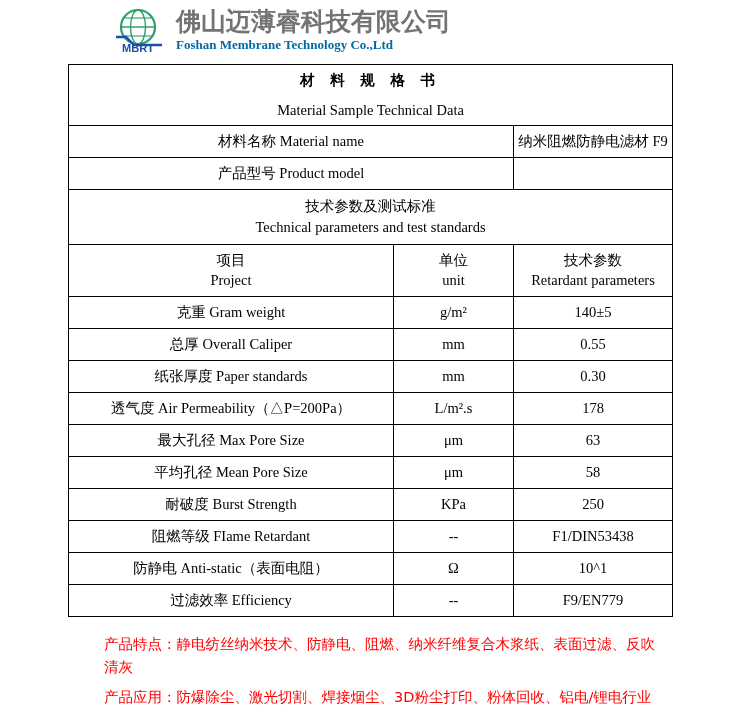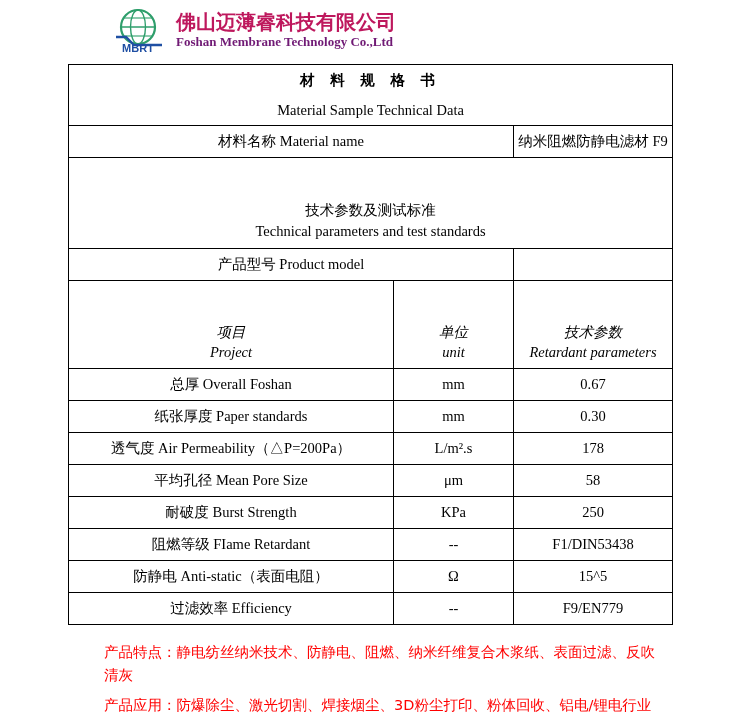--- a/index.html
+++ b/index.html
@@ -30,31 +30,31 @@
     flex: 0 0 56px;
     position: relative;
   }
   .logo-wrap svg { display: block; }
   .company-names {
     margin-left: 8px;
     line-height: 1.1;
   }
   .company-cn {
     font-family: "DejaVu Sans", sans-serif;
-    font-size: 20px;
+    font-size: 25px;
     font-weight: bold;
-    color: #be185d;
+    color: #737373;
     letter-spacing: 0px;
     text-align: center;
   }
   .company-en {
     font-family: "Liberation Serif", serif;
     font-size: 13px;
     font-weight: bold;
-    color: #701a75;
+    color: #0369a1;
     margin-top: 2px;
   }
 
   
   .doc-table {
     border-collapse: collapse;
     width: 604px;
     margin: 8px 0 0 68px;
     table-layout: fixed;
     padding-left: 12px;
@@ -80,25 +80,23 @@
     border-top: none !important;
     margin-top: 37px;
   }
   .std-cell {
     font-size: 14.5px;
     line-height: 1.45;
     padding: 6px 4px;
   }
   .row-head {
     line-height: 1.35;
-    font-style: italic;
   }
   .cn {
     font-family: "DejaVu Sans", sans-serif;
-    margin-top: 36px;
   }
 
   
   .notes {
     margin: 16px 0 0 104px;
     width: 560px;
     color: #ff0000;
     font-size: 14.5px;
     line-height: 1.55;
     font-family: "DejaVu Sans", sans-serif;
@@ -137,78 +135,88 @@
       <td class="title-cell" colspan="3" style="border-bottom:none;">材 料 规 格 书</td>
     </tr>
     <tr>
       <td class="subtitle-cell" colspan="3">Material Sample Technical Data</td>
     </tr>
     <tr>
       <td colspan="2">材料名称 Material name</td>
       <td class="cn">纳米阻燃防静电滤材 F9</td>
     </tr>
     <tr>
+      <td colspan="2">产品型号 Product model</td>
+      <td></td>
+    </tr>
+    <tr>
       <td class="std-cell" colspan="3">
         <div class="cn">技术参数及测试标准</div>
         <div>Technical parameters and test standards</div>
       </td>
     </tr>
     <tr>
-      <td colspan="2">产品型号 Product model</td>
-      <td></td>
-    </tr>
-    <tr>
       <td class="row-head">
         <div class="cn">项目</div>
         <div>Project</div>
       </td>
       <td class="row-head">
         <div class="cn">单位</div>
         <div>unit</div>
       </td>
       <td class="row-head">
         <div class="cn">技术参数</div>
         <div>Retardant parameters</div>
       </td>
     </tr>
 
     <tr>
-      <td class="cn">总厚 Overall Foshan</td>
+      <td class="cn">克重 Gram weight</td>
+      <td>g/m²</td>
+      <td>140±5</td>
+    </tr>
+    <tr>
+      <td class="cn">总厚 Overall Caliper</td>
       <td>mm</td>
-      <td>0.67</td>
+      <td>0.55</td>
     </tr>
     <tr>
       <td class="cn">纸张厚度 Paper standards</td>
       <td>mm</td>
       <td>0.30</td>
     </tr>
     <tr>
       <td class="cn">透气度 Air Permeability（△P=200Pa）</td>
       <td>L/m².s</td>
       <td>178</td>
     </tr>
     <tr>
+      <td class="cn">最大孔径 Max Pore Size</td>
+      <td>μm</td>
+      <td>63</td>
+    </tr>
+    <tr>
       <td class="cn">平均孔径 Mean Pore Size</td>
       <td>μm</td>
       <td>58</td>
     </tr>
     <tr>
       <td class="cn">耐破度 Burst Strength</td>
       <td>KPa</td>
       <td>250</td>
     </tr>
     <tr>
       <td class="cn">阻燃等级 FIame Retardant</td>
       <td>--</td>
       <td>F1/DIN53438</td>
     </tr>
     <tr>
       <td class="cn">防静电 Anti-static（表面电阻）</td>
       <td>Ω</td>
-      <td>15^5</td>
+      <td>10^1</td>
     </tr>
     <tr>
       <td class="cn">过滤效率 Efficiency</td>
       <td>--</td>
       <td>F9/EN779</td>
     </tr>
   </tbody>
 </table>
 
 <div class="notes">

